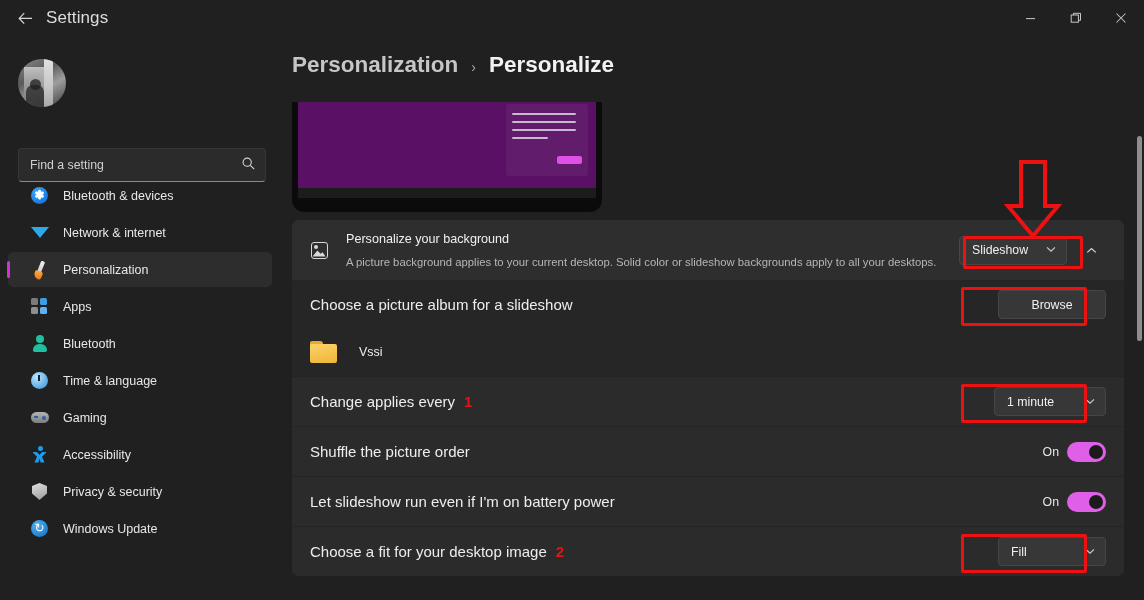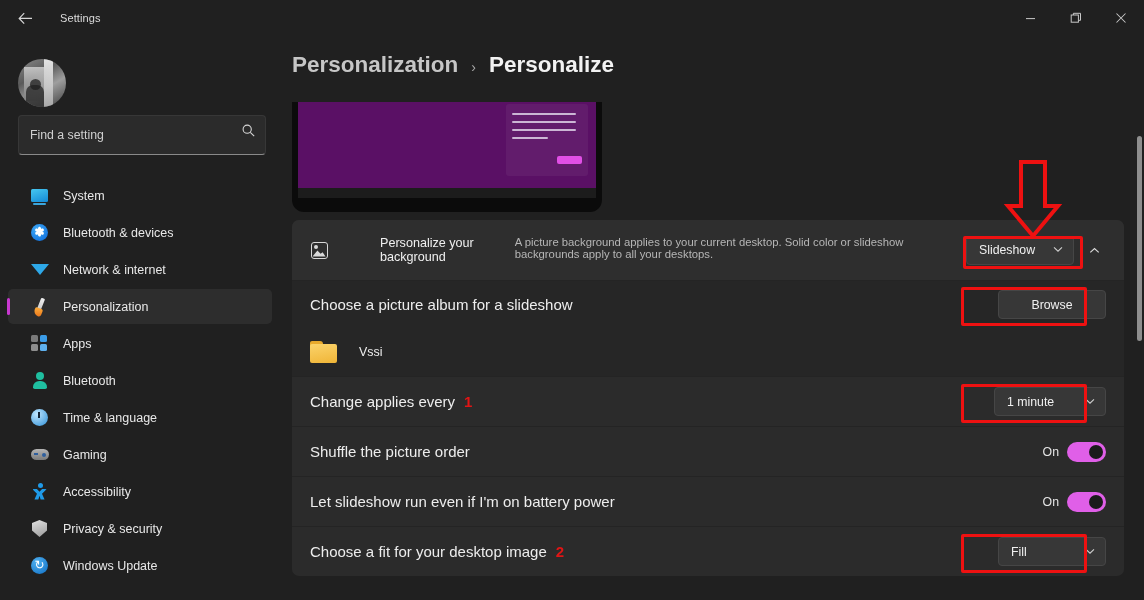--- a/index.html
+++ b/index.html
@@ -23,21 +23,21 @@
     display: flex; align-items: center;
     background: #202020;
   }
   .back-btn {
     width: 34px; height: 28px; margin-left: 8px;
     display: flex; align-items: center; justify-content: center;
     border-radius: 5px;
     color: #d0d0d0; font-size: 15px;
   }
   .title-text {
-    margin-left: 18px; font-size: 11px; color: #dcdcdc;
+    margin-left: 4px; font-size: 17px; color: #dcdcdc;
     letter-spacing: .1px;
     text-align: center;
   }
   .win-controls {
     position: absolute; right: 0; top: 0;
     display: flex; height: 36px;
   }
   .win-btn {
     width: 45px; height: 36px;
     display: flex; align-items: center; justify-content: center;
@@ -60,22 +60,22 @@
   .avatar .av-a { position:absolute; left:6px; top:8px; width:20px; height:34px;
     background: linear-gradient(180deg,#cfcfcf,#7d7d7d); opacity:.85;}
   .avatar .av-b { position:absolute; left:26px; top:0; width:9px; height:48px;
     background: linear-gradient(180deg,#f2f2f2,#b0b0b0); opacity:.9;}
   .avatar .av-c { position:absolute; left:8px; top:26px; width:18px; height:22px;
     border-radius:7px 7px 0 0; background:#2b2b2b; opacity:.8;}
   .avatar .av-d { position:absolute; left:12px; top:20px; width:11px; height:11px;
     border-radius:50%; background:#1f1f1f; opacity:.75;}
 
   .search-box {
-    position: absolute; left: 18px; top: 79px;
-    width: 248px; height: 40px;
+    position: absolute; left: 18px; top: 112px;
+    width: 248px; height: 34px;
     background: #2b2b2b;
     border: 1px solid #373737;
     border-bottom: 1px solid #8a8a8a;
     border-radius: 4px;
     display: flex; align-items: center;
   }
   .search-box .ph {
     margin-left: 11px; font-size: 12.3px; color: #cfcfcf;
   }
   .search-box .si {
@@ -227,21 +227,21 @@
   }
   .img-icon::before {
     content:""; position:absolute; left:2.5px; top:2.5px; width:4px; height:4px;
     border-radius:50%; background:#d8d8d8;
   }
   .img-icon::after {
     content:""; position:absolute; left:1px; bottom:1px; width:13px; height:7px;
     background:#d8d8d8;
     clip-path: polygon(0% 100%, 38% 14%, 62% 62%, 78% 40%, 100% 100%);
   }
-  .head-texts { display: flex; flex-direction: row; gap: 10px; margin-left: 34px; }
+  .head-texts { display: flex; flex-direction: column; gap: 10px; }
   .head-title { font-size: 12.6px; color: #f0f0f0; }
   .head-desc  { font-size: 11.3px; color: #b6b6b6; }
 
   .row-label { font-size: 15px; color: #ededed; }
   .ann-num { color: #e01515; font-size: 15px; font-weight: bold; margin-left: 9px; vertical-align: -1px;}
 
   .spacer { flex: 1 1 auto; }
 
   .combo {
     height: 29px; min-width: 108px;
@@ -353,26 +353,20 @@
       <span class="ph">Find a setting</span>
       <span class="si">
         <svg width="13" height="13" viewBox="0 0 13 13">
           <circle cx="5.2" cy="5.2" r="4.1" stroke="#d6d6d6" stroke-width="1.1" fill="none"></circle>
           <path d="M8.3 8.3 L12.2 12.2" stroke="#d6d6d6" stroke-width="1.1"></path>
         </svg>
       </span>
     </div>
 
     <div class="nav">
-      <div class="nav-item">
-        <span class="nav-ico">
-            <span class="ico-monitor"></span>
-          </span>
-        <span class="nav-label">System</span>
-      </div>
       <div class="nav-item">
         <span class="nav-ico">
             <span class="ico-bt">✽</span>
           </span>
         <span class="nav-label">Bluetooth &amp; devices</span>
       </div>
       <div class="nav-item">
         <span class="nav-ico">
             <span class="ico-wifi"></span>
           </span>

